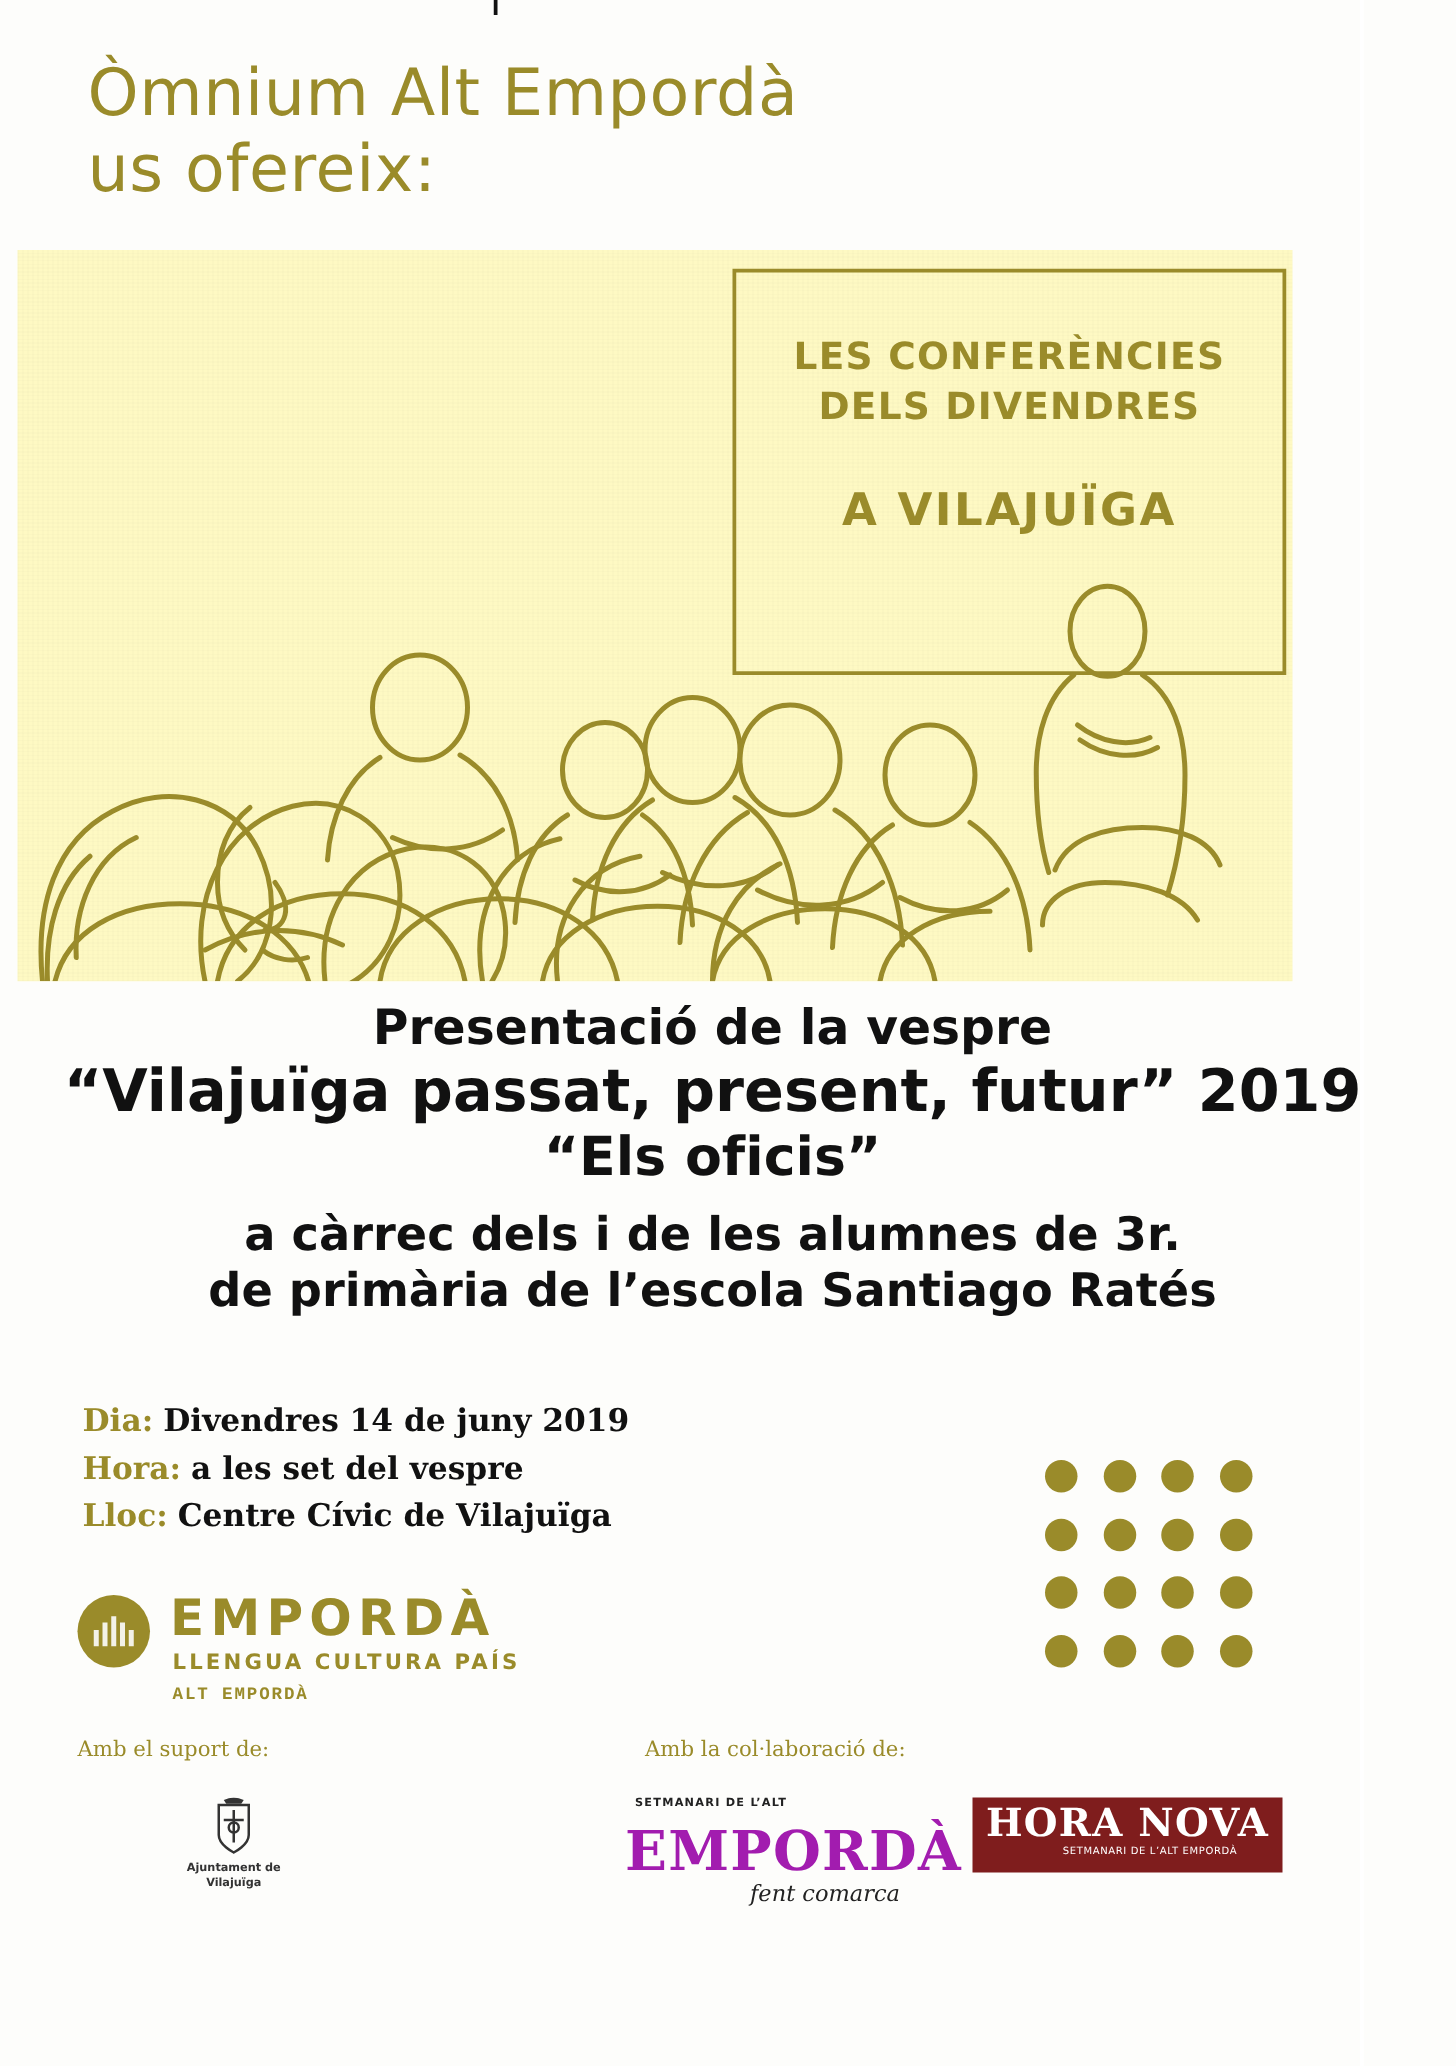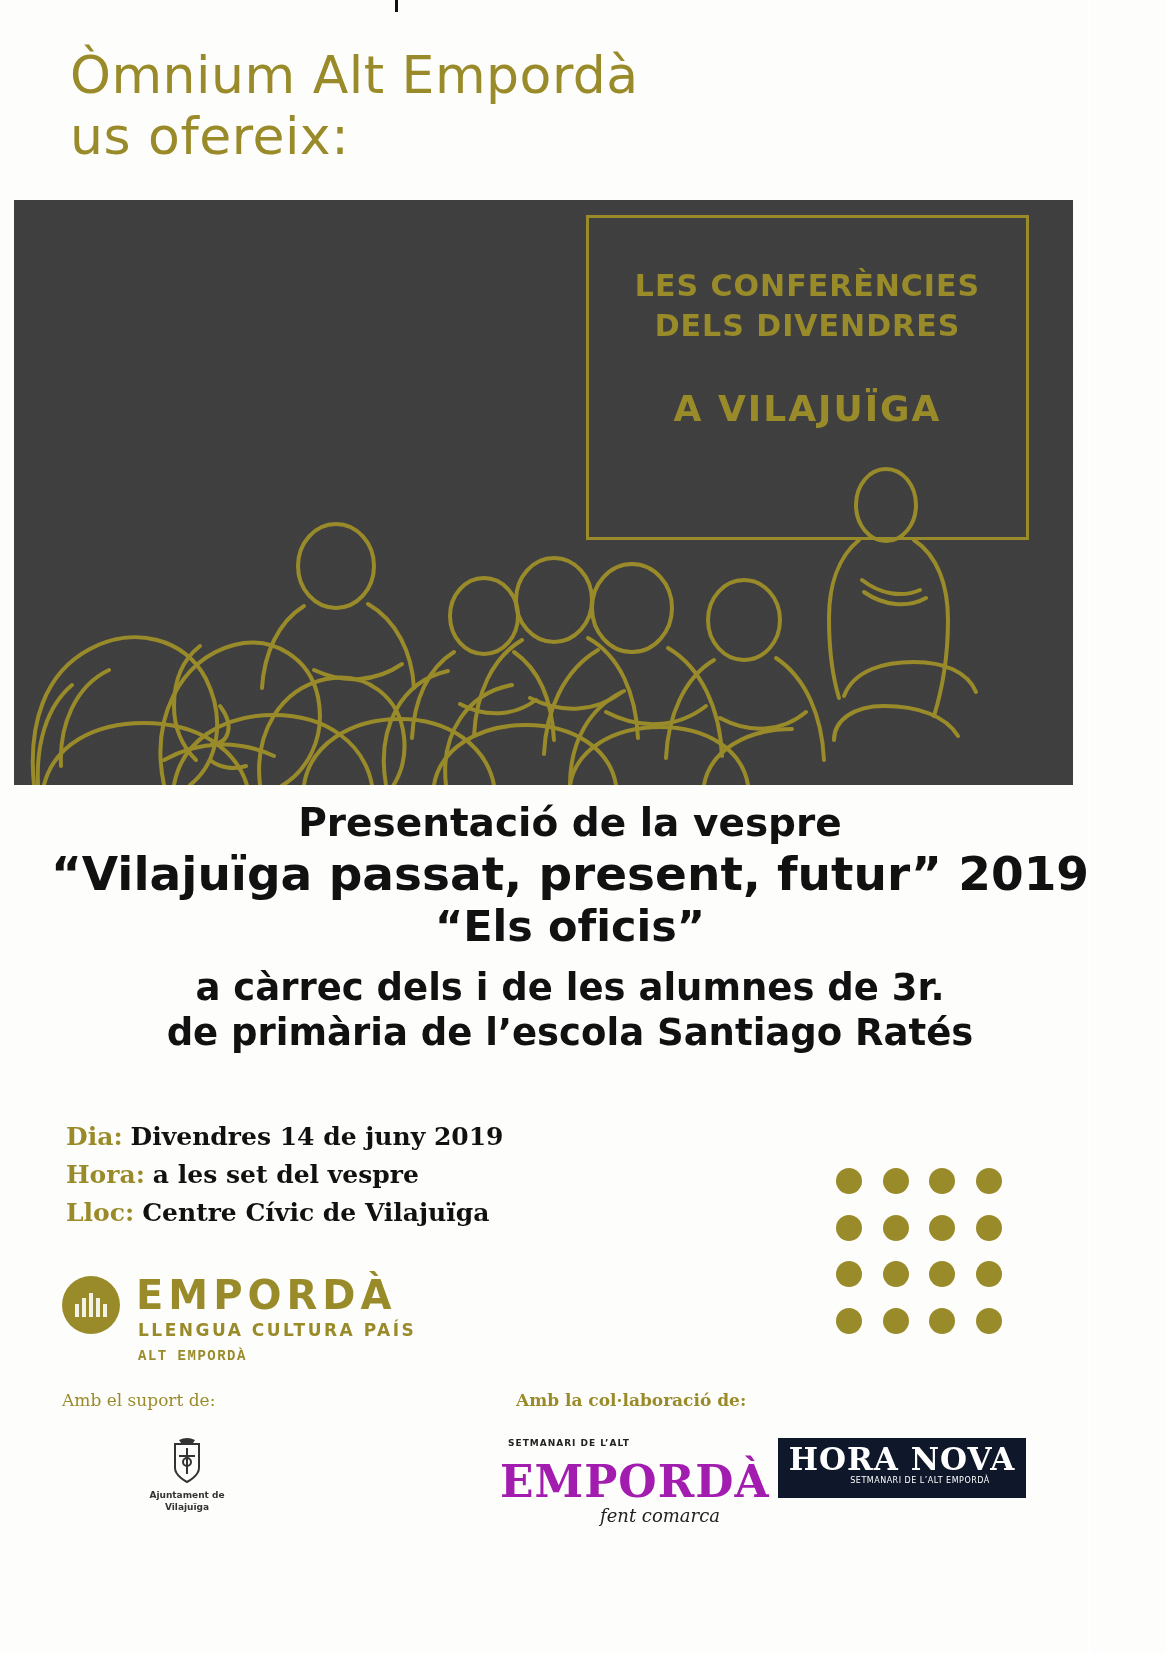--- a/index.html
+++ b/index.html
@@ -38,23 +38,22 @@
     font-weight: 400;
   }
 
   
   .illustration {
     position: absolute;
     left: 14px;
     top: 200px;
     width: 1020px;
     height: 585px;
-    background: #404040;
+    background: #fef9c3;
     overflow: hidden;
-    padding-left: 39px;
   }
   .illustration .paper-noise {
     position: absolute;
     inset: 0;
     background:
       repeating-linear-gradient(0deg, rgba(0,0,0,0.012) 0px, rgba(0,0,0,0.012) 1px, rgba(255,255,255,0) 1px, rgba(255,255,255,0) 3px),
       repeating-linear-gradient(90deg, rgba(0,0,0,0.01) 0px, rgba(0,0,0,0.01) 1px, rgba(255,255,255,0) 1px, rgba(255,255,255,0) 4px);
     pointer-events: none;
   }
   .screen-box {
@@ -227,21 +226,20 @@
     font-size: 17px;
     color: #9a8b2a;
   }
   .collab-label {
     position: absolute;
     left: 516px;
     top: 0;
     font-family: "DejaVu Serif", serif;
     font-size: 17px;
     color: #9a8b2a;
-    font-weight: bold;
   }
   .ajuntament {
     position: absolute;
     left: 112px;
     top: 48px;
     width: 150px;
     text-align: center;
   }
   .shield {
     position: relative;
@@ -290,21 +288,21 @@
     margin-top: 1px;
     text-align: right;
     margin-right: 10px;
   }
   .horanova {
     position: absolute;
     left: 778px;
     top: 48px;
     width: 248px;
     height: 60px;
-    background: #0f172a;
+    background: #7f1d1d;
     color: #fff;
     text-align: center;
   }
   .horanova-name {
     font-family: "DejaVu Serif", serif;
     font-size: 31px;
     font-weight: bold;
     letter-spacing: 1px;
     padding-top: 5px;
     line-height: 1.05;

